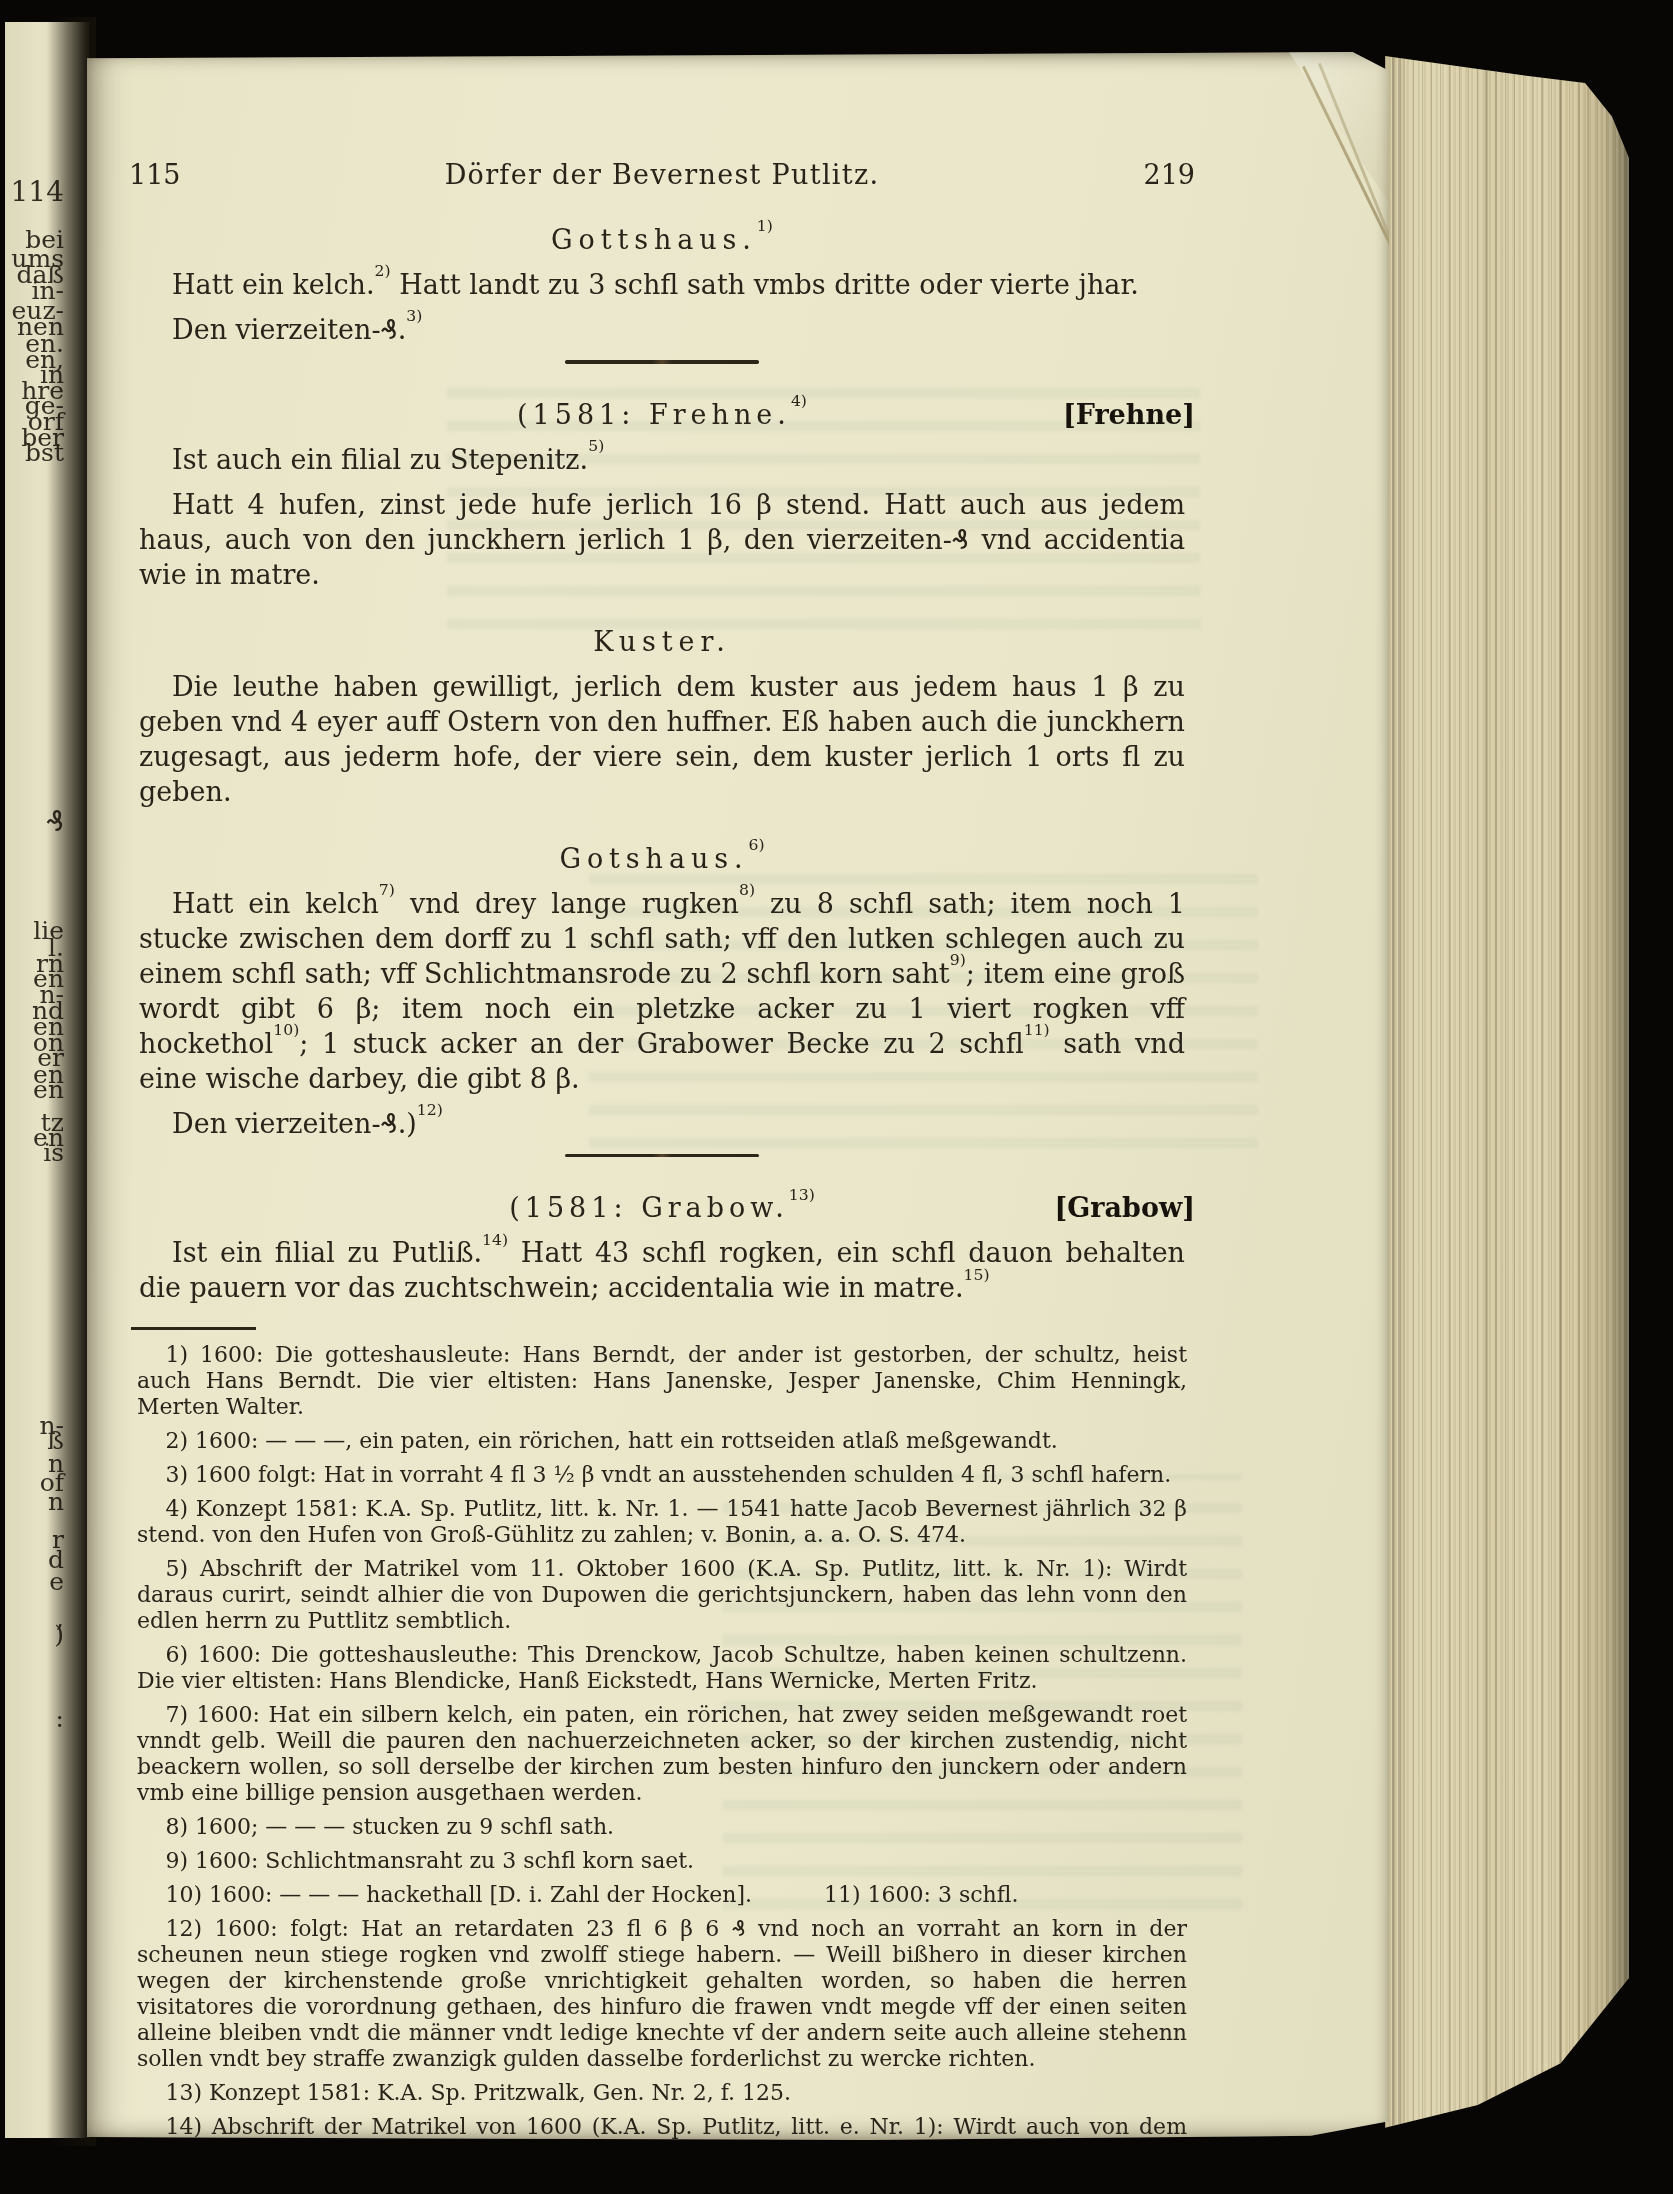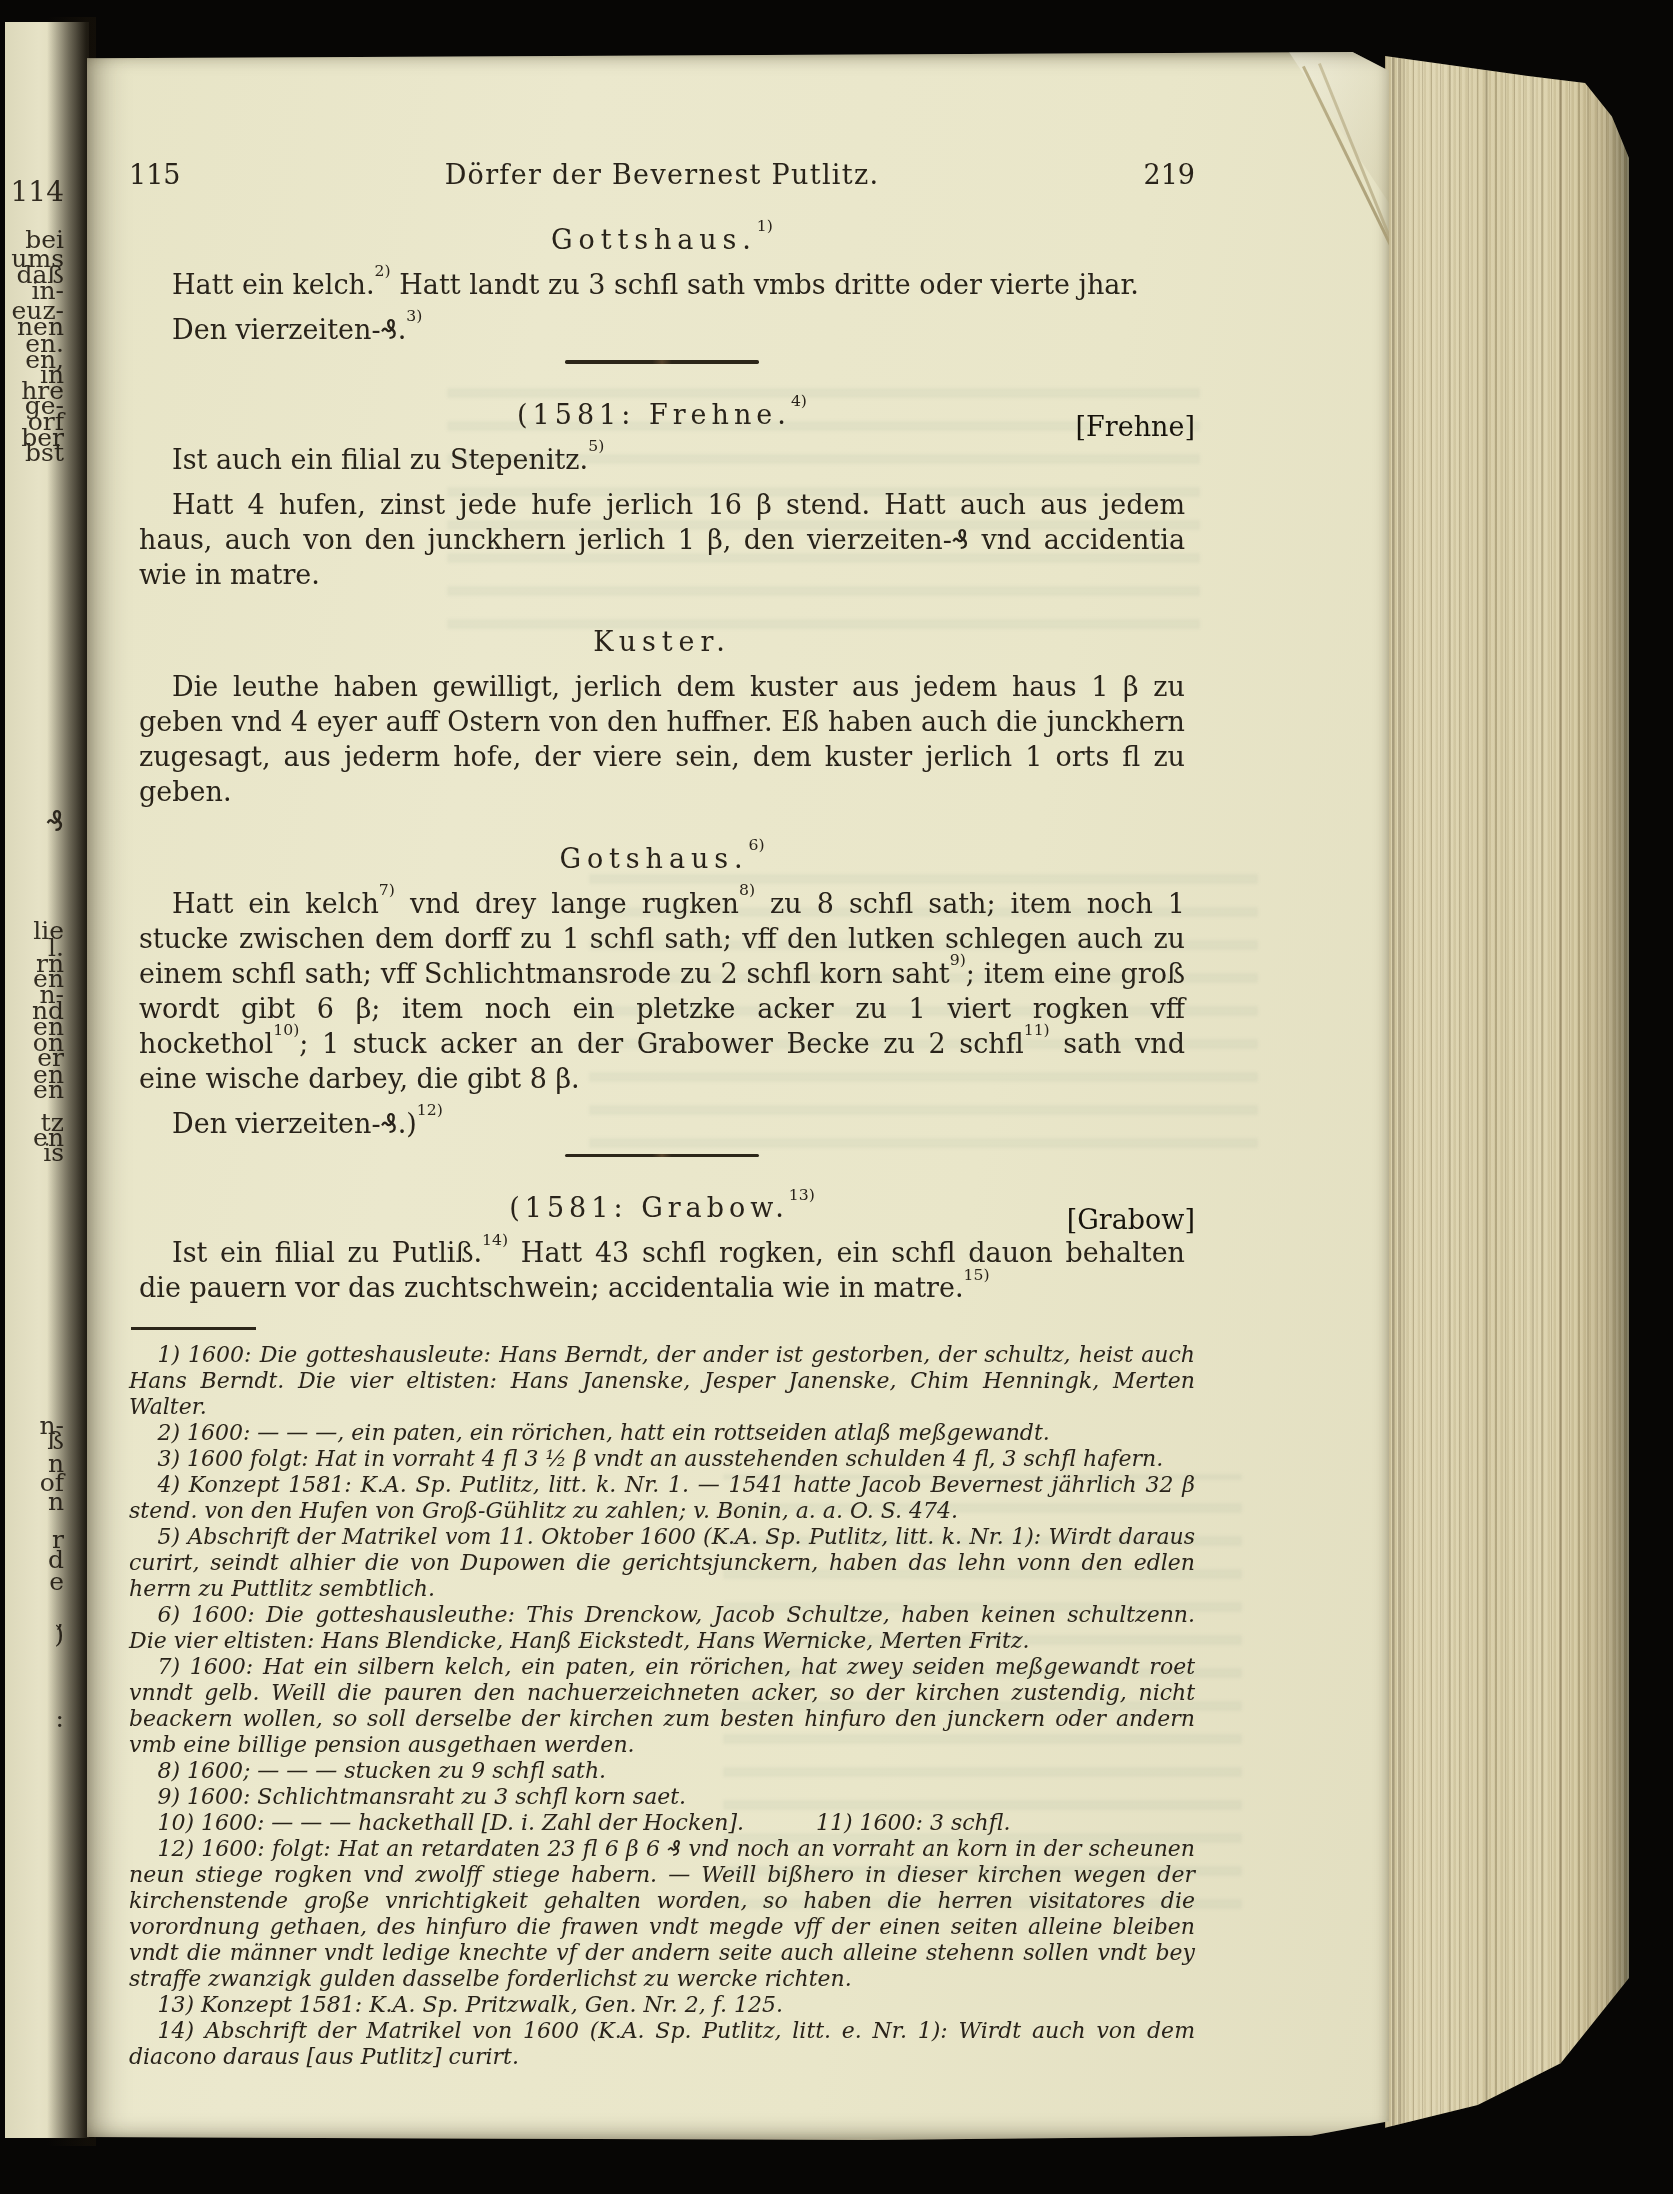--- a/index.html
+++ b/index.html
@@ -60,26 +60,26 @@
     position:absolute;left:0;top:0;width:100%;height:100%;
     padding:107px 194px 0 42px;box-sizing:border-box;
     color:#29231a;z-index:5;
   }
   .header{display:flex;align-items:baseline;font-size:27px;}
   .header .title{flex:1;text-align:center;letter-spacing:1.3px;}
   .body-text{font-size:27px;line-height:35px;text-align:justify;}
   .body-text p{margin:10px;text-indent:33px;}
   .heading{text-align:center;letter-spacing:5.9px;margin:32px 0 8.4px 0;text-indent:0 !important;}
   .heading-row{position:relative;text-align:center;letter-spacing:5px;margin:33px 0 10px 0;}
-  .heading-row .tag{position:absolute;right:0;top:12px;letter-spacing:0;font-weight:normal;color:#17130c;}
+  .heading-row .tag{position:absolute;right:0;top:0;letter-spacing:0;font-weight:bold;color:#17130c;}
   .rule{width:194px;height:3.3px;margin:13.4px auto 11.7px auto;
     background:linear-gradient(90deg,#2c2619 45%,#55432c 50%,#2c2619 55%);border-radius:1.7px;}
   .fnrule{width:125px;height:2.5px;background:#2c2619;margin:22px 0 11.7px 1.7px;}
   .footnotes{font-size:22px;line-height:26px;text-align:justify;}
-  .footnotes p{margin:0;text-indent:28.4px;font-style:italic;}
+  .footnotes p{margin:8px;text-indent:28.4px;}
   sup{font-size:.58em;line-height:0;position:relative;top:-0.5em;letter-spacing:0;}
   .sp{letter-spacing:4.2px;}
   .fn-gap{display:inline-block;width:72px;}
 </style>
 </head>
 <body>
 
 <div class="facing-page">
   <span class="frag pagenum" style="top:156px">114</span>
   <div id="frag-container">

